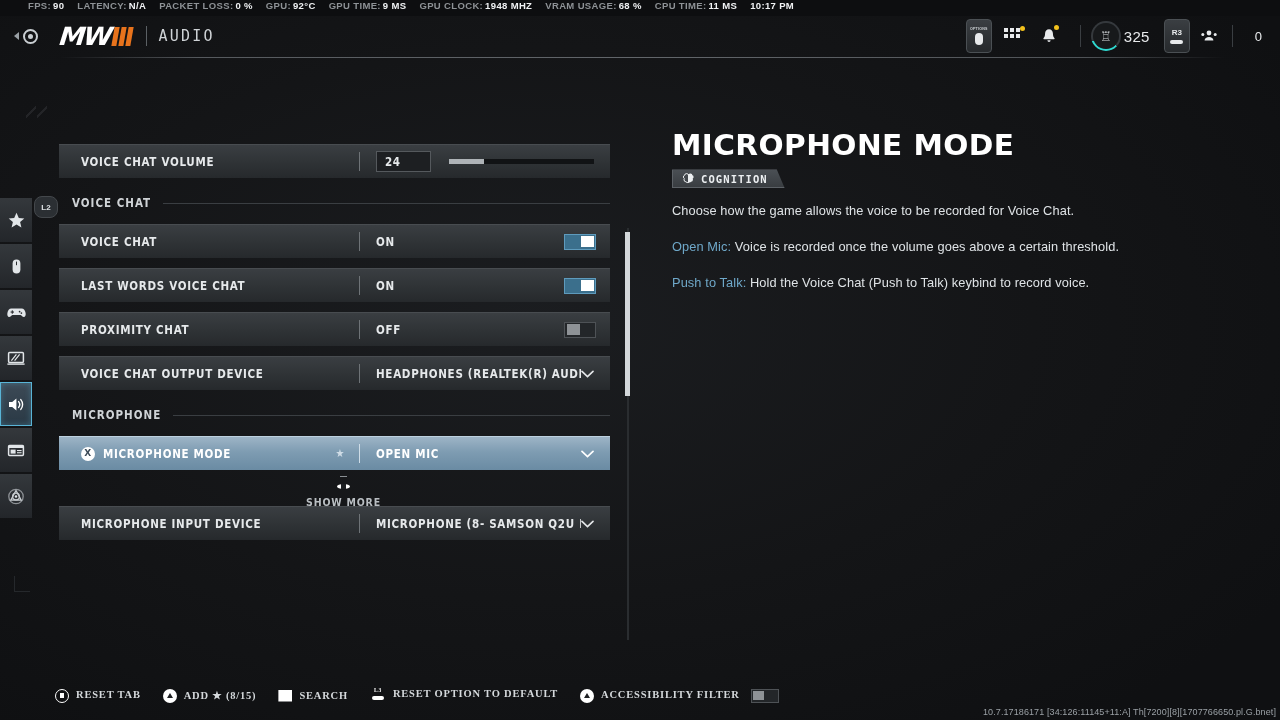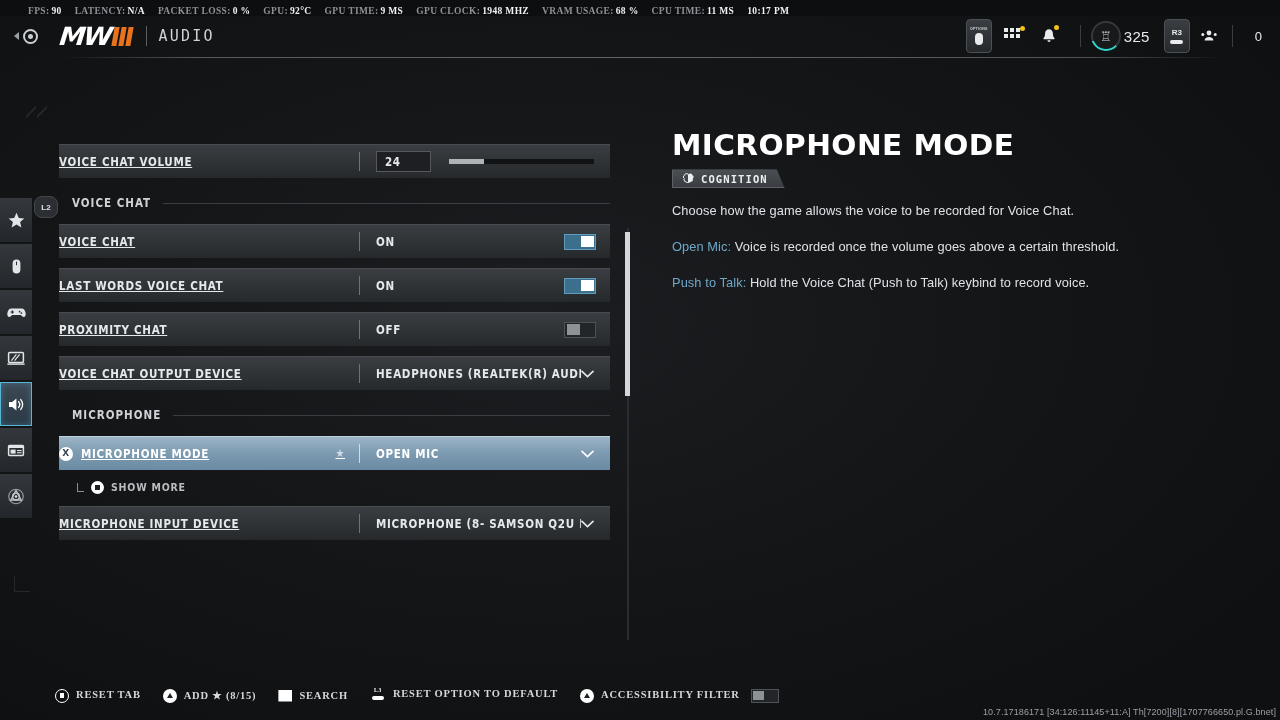--- a/index.html
+++ b/index.html
@@ -14,24 +14,24 @@
     position: relative;
     width: 1280px; height: 720px;
     background:
       radial-gradient(ellipse 900px 500px at 42% 45%, #1b1d20 0%, #141517 55%, #0f1012 100%);
   }
 
   
   .perfbar {
     position: absolute; top: 0; left: 0; width: 1280px; height: 16px;
     background: #0d0e10;
-    display: flex; align-items: flex-end;
+    display: flex; align-items: flex-start;
     padding-left: 28px; gap: 13px;
     font-size: 9.5px; letter-spacing: .35px;
-    font-family: Liberation Serif, serif;
+    font-family: Liberation Sans, sans-serif;
     white-space: nowrap;
   }
   .perfitem { color: #8e9296; font-weight: 700; }
   .perfitem b { color: #f0f2f4; font-weight: 700; margin-left: 2px; }
   .perfclock { color: #f0f2f4; font-weight: 700; }
 
   
   .header {
     position: absolute; top: 16px; left: 0; width: 1280px; height: 40px;
     display: flex; align-items: center;
@@ -153,25 +153,25 @@
     height: 34px; margin-bottom: 10px;
     display: flex; align-items: center;
     background: linear-gradient(180deg,#3a3e42 0%,#303437 48%,#26292c 100%);
     border-top: 1px solid #484c50;
   }
   .row.sel {
     background: linear-gradient(180deg,#9db4c6 0%,#7e9cb2 45%,#6a8ba3 100%);
     border-top: 1px solid #bdd1df;
   }
   .row-label {
-    flex: 0 0 300px; 
+    flex: 0 0 300px; padding-left: 22px;
     font-size: 11.5px; letter-spacing: .7px; font-weight: 700;
     color: #e6e9eb; white-space: nowrap;
     font-family: "DejaVu Sans Condensed","Liberation Sans", sans-serif;
-    display: flex; align-items: center; gap: 8px; text-decoration: underline;
+    display: flex; align-items: center; gap: 8px;
   }
   .row.sel .row-label { color: #ffffff; }
   .row-sep { width: 1px; height: 19px; background: #6e7377; }
   .row.sel .row-sep { background: #cfdde7; }
   .row-value {
     flex: 1; padding-left: 16px;
     font-size: 11.5px; letter-spacing: .7px; font-weight: 700; color: #e6e9eb;
     font-family: "DejaVu Sans Condensed","Liberation Sans", sans-serif;
     white-space: nowrap; overflow: hidden;
   }
@@ -222,20 +222,21 @@
   .sechead .txt {
     font-size: 11.5px; letter-spacing: 1px; color: #cfd3d6; font-weight: 700;
     font-family: "DejaVu Sans Condensed","Liberation Sans", sans-serif; white-space: nowrap;
   }
   .sechead .ln { flex: 1; height: 1px; background: #3a3e42; }
 
   
   .showmore {
     height: 22px; margin: -4px 0 8px 0; display: flex; align-items: center; gap: 7px;
     padding-left: 18px;
+    flex-direction: column;
   }
   .corner {
     width: 7px; height: 9px; border-left: 1.5px solid #8a8f93; border-bottom: 1.5px solid #8a8f93;
   }
   .sm-ic {
     width: 13px; height: 13px; border-radius: 50%; background: #ffffff;
     display: flex; align-items: center; justify-content: center;
   }
   .sm-ic i { width: 5px; height: 5px; background: #1d1f22; display: block; }
   .sm-txt {

